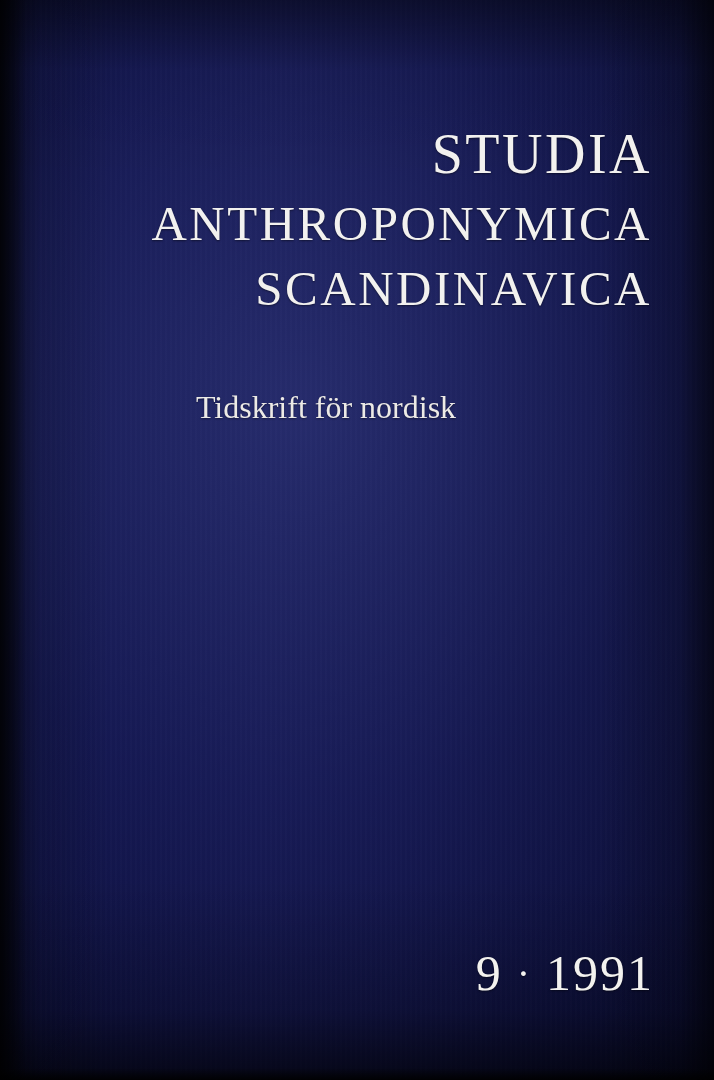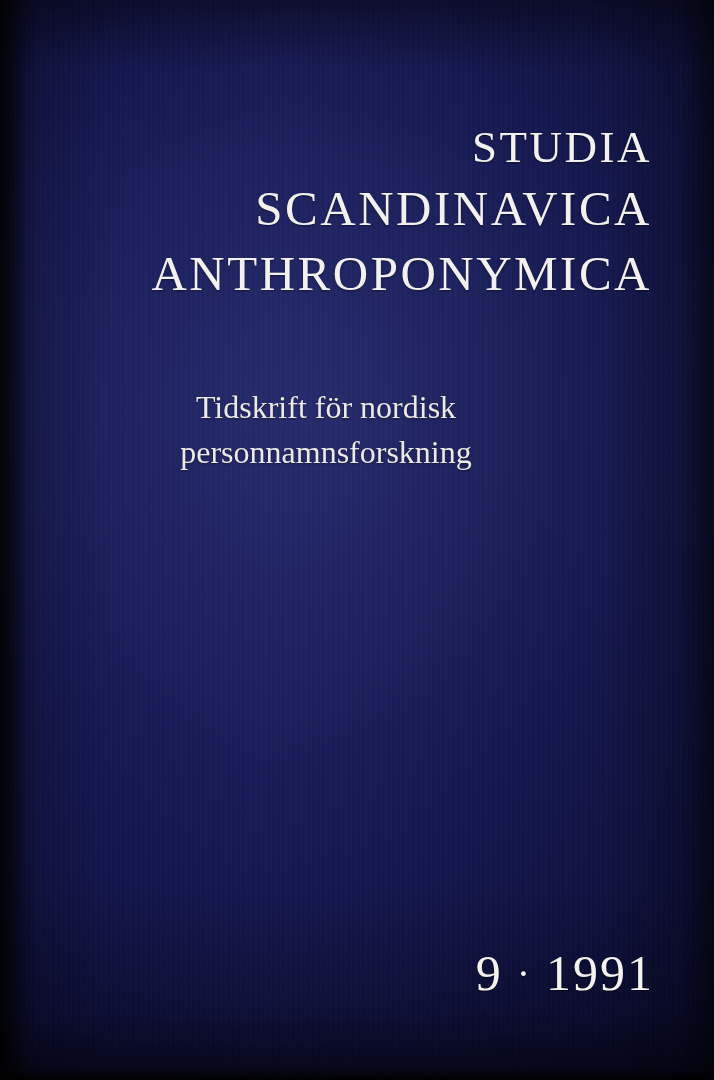--- a/index.html
+++ b/index.html
@@ -58,21 +58,21 @@
     text-align: right;
     color: #f2f1ef;
     font-family: "Liberation Serif", "DejaVu Serif", serif;
   }
   .title-line {
     display: block;
     letter-spacing: 2.5px;
     line-height: 1.32;
     text-shadow: 0 1px 2px rgba(0,0,0,0.45);
   }
-  .title-line-1 { font-size: 45px; }
+  .title-line-1 { font-size: 56px; }
   .title-line-2 { font-size: 49px; }
   .title-line-3 { font-size: 49px; }
 
   .subtitle-block {
     position: absolute;
     top: 385px;
     left: 0;
     right: 62px;
     text-align: center;
     color: #eceae6;
@@ -126,27 +126,26 @@
   }
 </style>
 </head>
 <body>
 
 <div class="cover">
   <div class="content">
 
     <div class="title-block">
       <span class="title-line title-line-1">STUDIA</span>
+      <span class="title-line title-line-2">ANTHROPONYMICA</span>
       <span class="title-line title-line-3">SCANDINAVICA</span>
-      <span class="title-line title-line-2">ANTHROPONYMICA</span>
     </div>
 
     <div class="subtitle-block">
       <span class="subtitle-line">Tidskrift för nordisk</span>
-      <span class="subtitle-line">personnamnsforskning</span>
     </div>
 
     <div class="issue-block">
       <span class="issue-number">9</span><span class="issue-sep">·</span><span class="issue-year">1991</span>
     </div>
 
   </div>
   <div class="spine-shadow"></div>
   <div class="bottom-edge"></div>
 </div>

